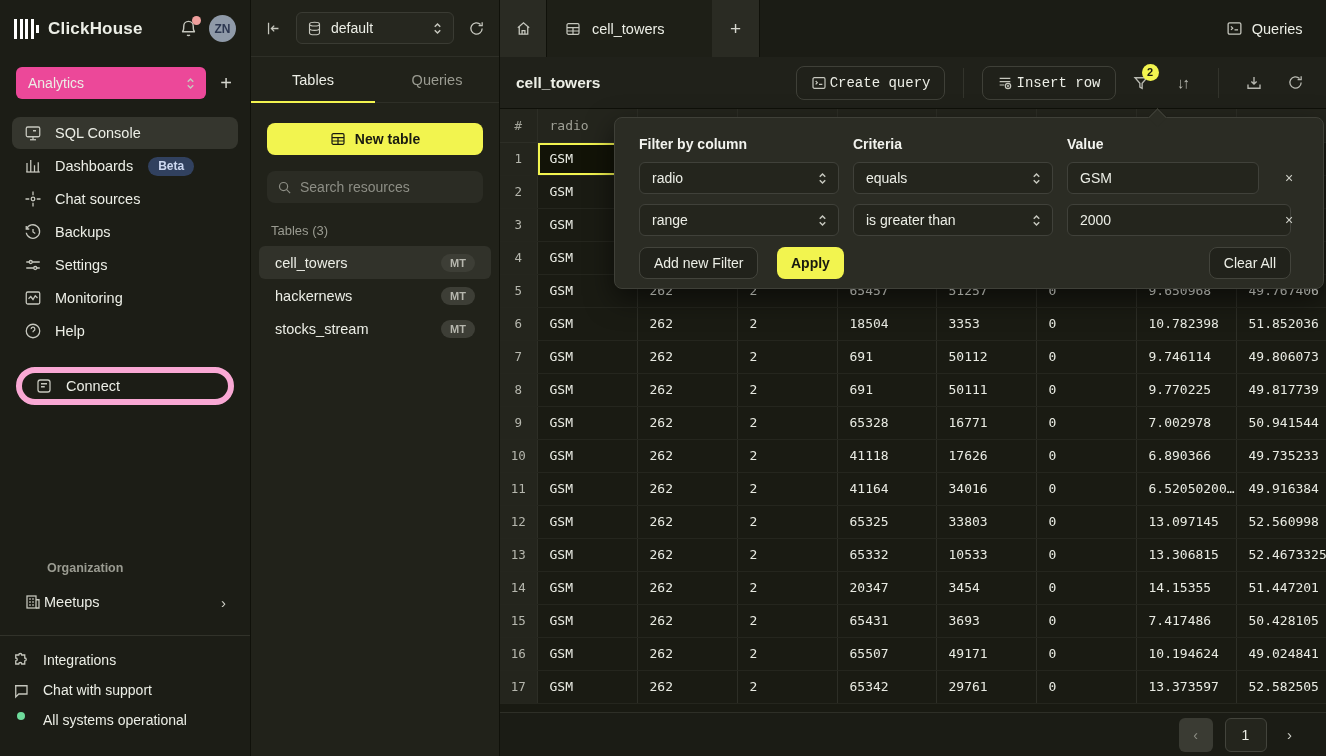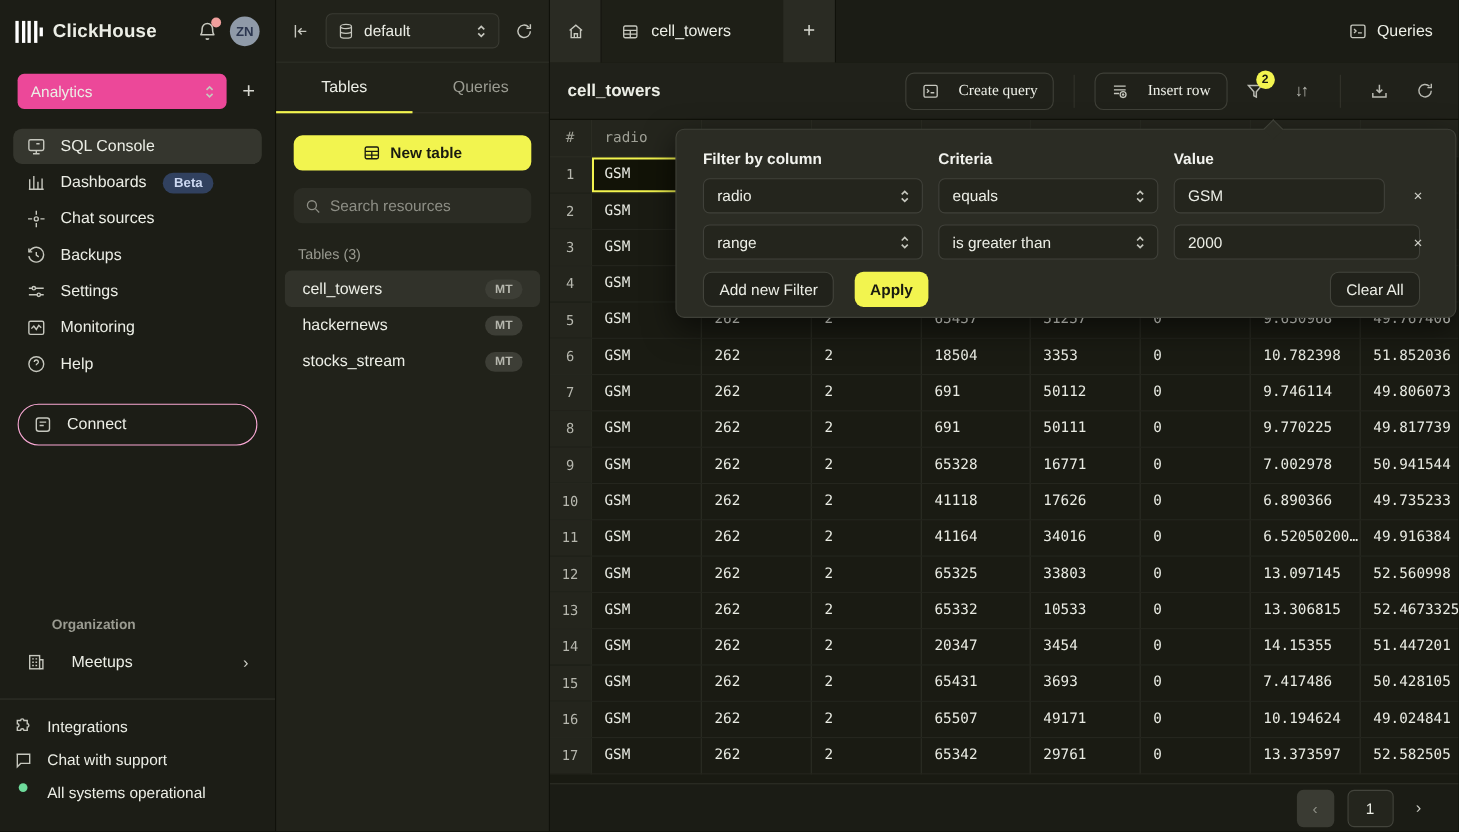--- a/index.html
+++ b/index.html
@@ -23,25 +23,25 @@
           font-size:12px; font-weight:bold; color:#2c3750;}
   .ws-row{display:flex; align-items:center; gap:12px; padding:10px 16px 4px 16px;}
   .ws-select{flex:1; height:32px; background:#ec4899; border-radius:6px; display:flex; align-items:center;
              padding:0 10px 0 12px; font-size:14px; gap:6px;}
   .ws-select .lbl{flex:1;}
   .plus-btn{font-size:20px; color:#d6d7cf; line-height:1; padding:0 2px; cursor:default;}
   .nav{padding:14px 12px 0 12px; display:flex; flex-direction:column; gap:1px;}
   .nav-item{height:32px; display:flex; align-items:center; gap:13px; padding:0 12px; border-radius:8px; font-size:14.5px;}
   .nav-item.active{background:#35362e;}
   .badge-beta{border-radius:10px; padding:2px 10px 3px 10px; font-size:12px; font-weight:bold; color:#ccd8f1; margin-left:2px;}
-  .connect{margin:20px 16px 0 16px; height:38px; border:1px solid #f9a8d4; border-radius:19px;
+  .connect{margin:20px 16px 0 16px; height:38px; border:6px solid #f9a8d4; border-radius:19px;
            display:flex; align-items:center; gap:13px; padding:0 13px; font-size:14.5px;}
   .sb-bottom{margin-top:auto; padding-bottom:14px;}
   .org-label{color:#9a9b91; font-size:12.5px; font-weight:bold; padding:0 24px 10px 24px;margin-left:23px;}
-  .org-item{height:34px; display:flex; align-items:center; gap:23px; padding:0 24px; font-size:14.5px;}
+  .org-item{height:34px; display:flex; align-items:center; gap:2px; padding:0 24px; font-size:14.5px;}
   .org-item .chev{margin-left:auto; color:#cfd0c8; font-size:15px;}
   .sb-divider{border-top:1px solid #31322a; margin:16px 0 16px 0;}
   .foot-item{height:30px; display:flex; align-items:flex-start; gap:13px; padding:0 12px; font-size:14px;}
   .green-dot{width:8px; height:8px; border-radius:50%; margin:0 5px;}
 
   
   .ex{width:250px; flex:0 0 250px; background:#21221a; border-left:1px solid #10110a; border-right:1px solid #10110a;
       display:flex; flex-direction:column;}
   .ex-head{height:57px; border-bottom:1px solid #2e2f27; display:flex; align-items:center; padding:3px 14px; gap:14px;}
   .db-select{height:32px; flex:1; background:#26271f; border:1px solid #3a3b33; border-radius:6px;
@@ -71,21 +71,21 @@
   .home-btn{width:47px; background:#2a2b23; border-right:1px solid #10110a; display:flex; align-items:center; justify-content:center;}
   .tab{width:165px; background:#1e1f17; display:flex; align-items:center; gap:11px; padding:0 18px; font-size:14.5px;}
   .plus-tab{width:48px; background:#2a2b23; border-right:1px solid #10110a; display:flex; align-items:center; justify-content:center;
             font-size:19px; color:#d6d7cf;}
   .strip-right{margin-left:auto; display:flex; align-items:center; padding-right:26px;}
   .queries-btn{display:flex; align-items:center; gap:9px; font-size:14.5px;}
   .titlebar{height:52px; flex:0 0 52px; background:#20211a; border-bottom:1px solid #0f1009; display:flex; align-items:center; padding:0 16px;}
   .page-title{font-size:15.5px; font-weight:bold;}
   .tools{margin-left:auto; display:flex; align-items:center; gap:8px;}
   .btn{height:34px; border:1px solid #3f4038; border-radius:8px; background:transparent; color:#eceee6;
-       display:flex; align-items:center; gap:17px; padding:0 14px; font-size:14px; font-family:Liberation Serif, serif;}
+       display:flex; align-items:center; gap:3px; padding:0 14px; font-size:14px; font-family:Liberation Mono, monospace;}
   .tb-divider{width:1px; height:30px; background:#33342c; margin:0 10px;}
   .icon-btn{width:34px; height:34px; display:flex; align-items:center; justify-content:center; color:#b9bab2; position:relative;
             background:none; border:none;}
   .badge2{position:absolute; top:-2px; right:-1px; width:17px; height:17px; border-radius:50%;
           color:#191a10; font-size:11px; font-weight:bold; display:flex; align-items:center; justify-content:center;}
   .sort-glyph{font-size:15px; letter-spacing:-2px; color:#b9bab2;}
 
   
   .grid-wrap{flex:1; overflow:hidden;}
   table.grid{border-collapse:collapse; table-layout:fixed; width:828px;}

